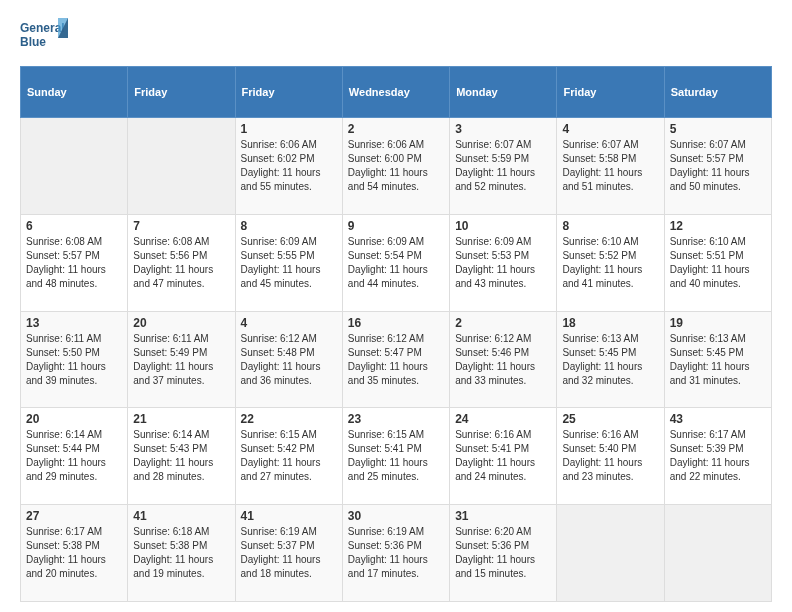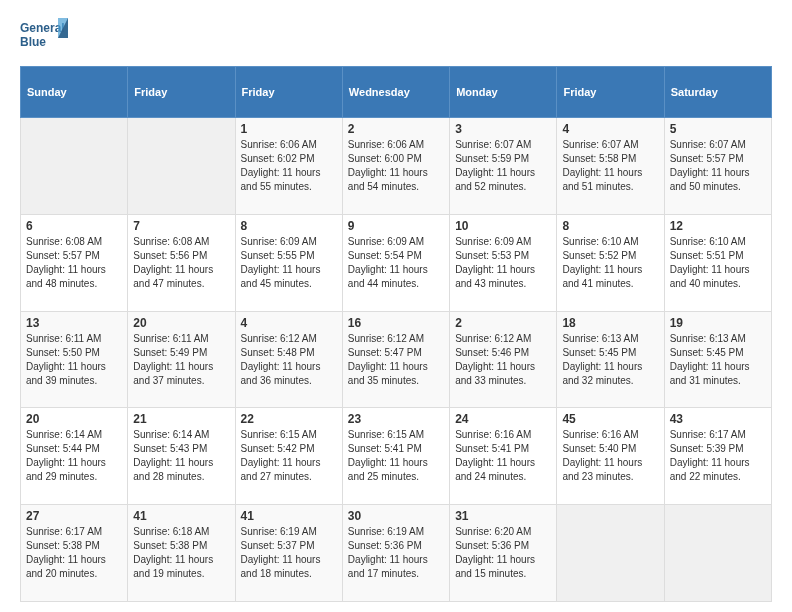--- a/index.html
+++ b/index.html
@@ -218,21 +218,21 @@
           </td>
           <td>
             <span class="day-num">23</span>
             <div class="day-info">Sunrise: 6:15 AM<br>Sunset: 5:41 PM<br>Daylight: 11 hours and 25 minutes.</div>
           </td>
           <td>
             <span class="day-num">24</span>
             <div class="day-info">Sunrise: 6:16 AM<br>Sunset: 5:41 PM<br>Daylight: 11 hours and 24 minutes.</div>
           </td>
           <td>
-            <span class="day-num">45</span>
+            <span class="day-num">25</span>
             <div class="day-info">Sunrise: 6:16 AM<br>Sunset: 5:40 PM<br>Daylight: 11 hours and 23 minutes.</div>
           </td>
           <td>
             <span class="day-num">43</span>
             <div class="day-info">Sunrise: 6:17 AM<br>Sunset: 5:39 PM<br>Daylight: 11 hours and 22 minutes.</div>
           </td>
         </tr>
         <tr>
           <td>
             <span class="day-num">27</span>

